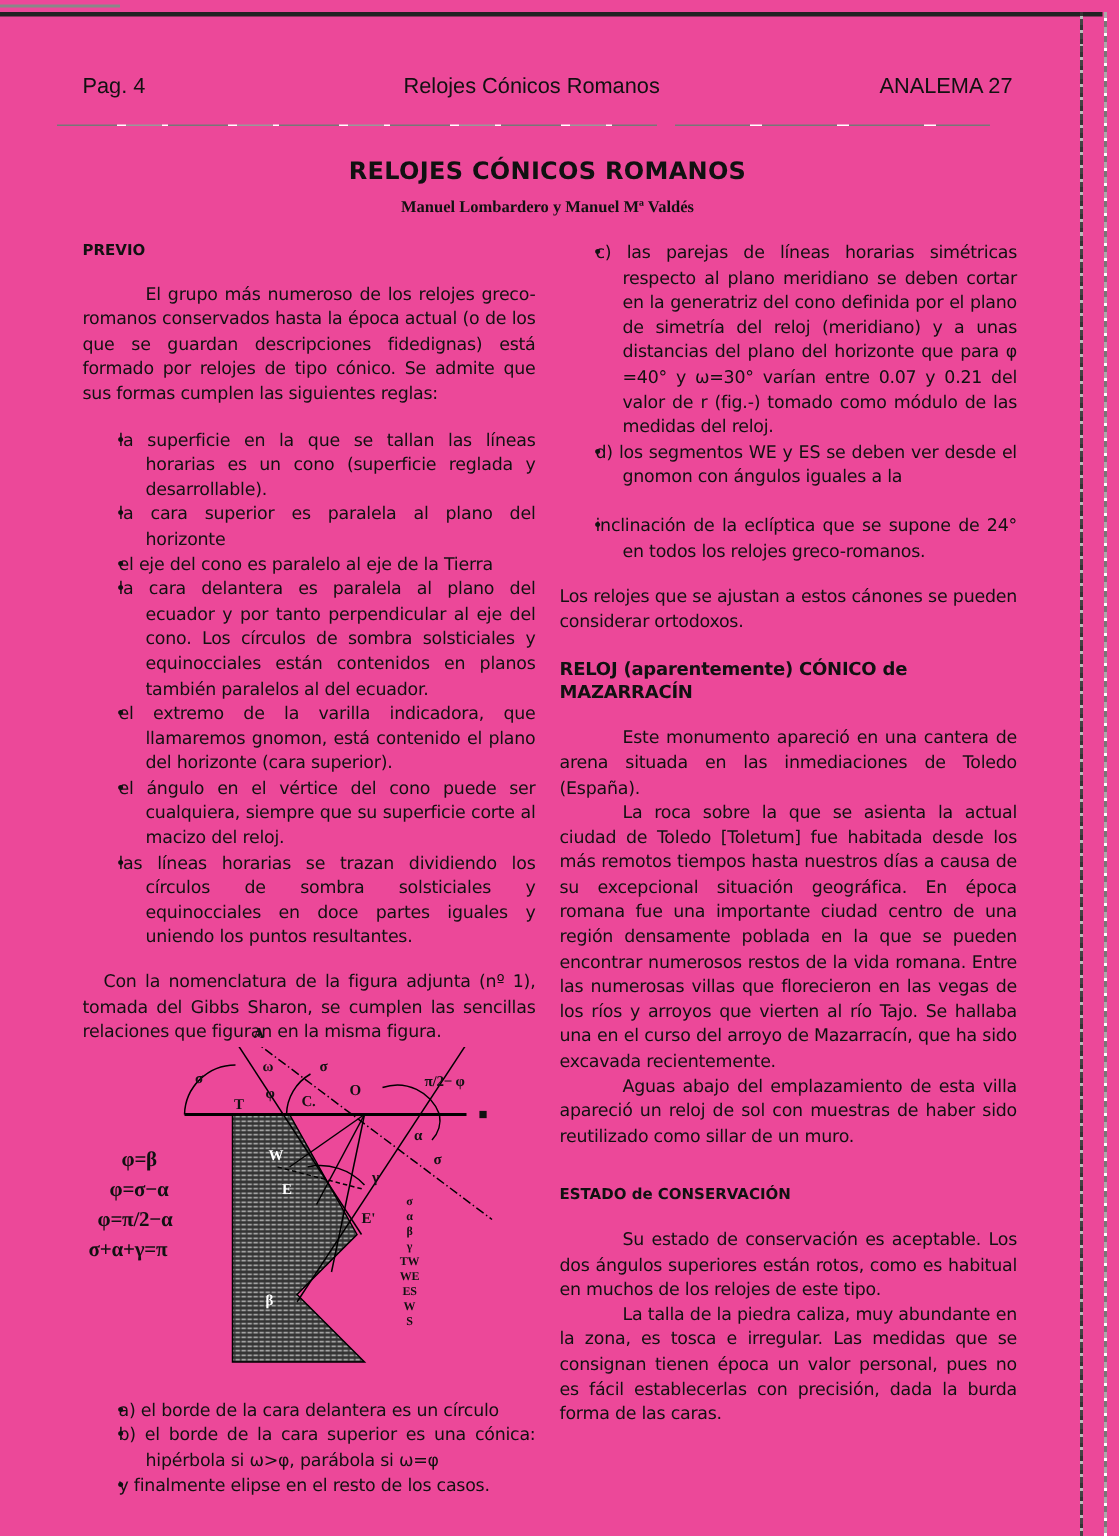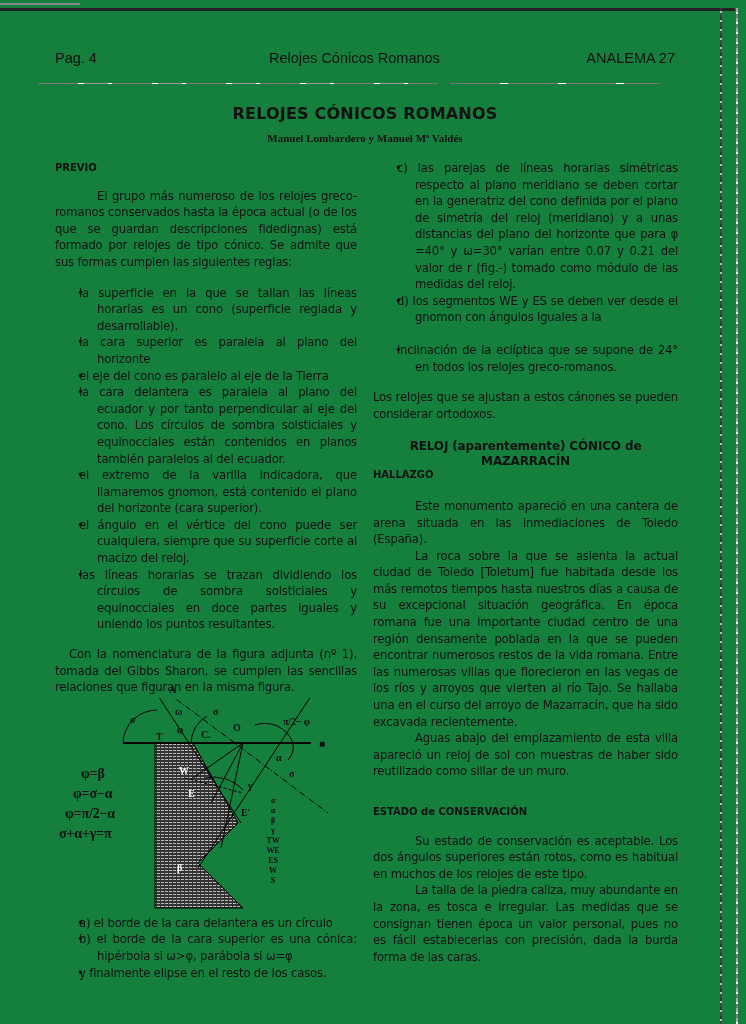--- a/index.html
+++ b/index.html
@@ -1,17 +1,17 @@
 <!DOCTYPE html>
 <html><head>
 <meta charset="utf-8">
 <style>
   html, body { margin: 0; padding: 0; background: #ffffff; }
   body { width: 746px; height: 1024px; position: relative; overflow: hidden; color: #111; }
-  .page { position: absolute; inset: 0; background: #15803d; }
+  .page { position: absolute; inset: 0; background: #ec4899; }
   .topline { position: absolute; left: 0; top: 8px; width: 735px; height: 3px; background: #222; }
   .topline2 { position: absolute; left: 0; top: 3px; width: 80px; height: 2px; background: #888; }
   .rightedge1 { position: absolute; right: 24px; top: 8px; width: 2px; height: 1016px;
     background: repeating-linear-gradient(to bottom, #333 0 3px, #bbb 3px 5px, #444 5px 9px); }
   .rightedge2 { position: absolute; right: 8px; top: 8px; width: 2px; height: 1016px;
     background: repeating-linear-gradient(to bottom, #aaa 0 4px, #fff 4px 6px, #777 6px 10px); }
   .running-header { position: absolute; left: 55px; top: 50px; width: 620px; height: 20px;
     font-family: "Liberation Sans", sans-serif; font-size: 14.5px; }
   .rh-left { position: absolute; left: 0; top: 0; }
   .rh-center { position: absolute; left: 214px; top: 0; }
@@ -28,21 +28,21 @@
     text-align: justify; letter-spacing: -0.15px; }
   .col-left { left: 55px; top: 160px; width: 302px; }
   .col-right { left: 373px; top: 160px; width: 305px; }
   .h-small { font-family: "DejaVu Sans", sans-serif; font-weight: bold; font-size: 10px; letter-spacing: 0; margin: 0; }
   .para { margin: 0; text-indent: 42px; }
   .para.noindent { text-indent: 0; }
   .para.lead { text-indent: 14px; }
   ul.bul { list-style: none; margin: 0; padding: 0; }
   ul.bul li { position: relative; padding-left: 42px; text-indent: -18px; }
   ul.bul li::before { content: "•"; position: absolute; left: 22px; text-indent: 0; }
-  .section-title { text-align: center; font-weight: bold; font-size: 12px; line-height: 15px; margin: 0; }
+  .section-title { font-weight: bold; font-size: 12px; line-height: 15px; margin: 0; }
   .figure { position: relative; width: 245px; height: 215px; margin: 2px 0 0 38px; }
   .fig-eq { position: absolute; font-family: "Liberation Serif", serif; font-size: 14px; font-weight: bold; }
   .fig-lbl { position: absolute; font-family: "Liberation Serif", serif; font-size: 10px; font-weight: bold; }
 </style>
 </head>
 <body>
 
 <div class="page">
   <div class="topline2"></div>
   <div class="topline"></div>
@@ -133,40 +133,39 @@
         <div>β</div>
         <div>γ</div>
         <div>TW</div>
         <div>WE</div>
         <div>ES</div>
         <div>W</div>
         <div>S</div>
       </div>
     </div>
 
-    <ul class="bul" style="margin-top:2px">
+    <ul class="bul" style="margin-top:19px">
       <li>a)  el borde de la cara delantera es un círculo</li>
       <li>b)   el borde de la cara superior es una cónica: hipérbola si ω&gt;φ, parábola si ω=φ</li>
       <li>y finalmente elipse en el resto de los casos.</li>
     </ul>
   </div>
 
   <div class="col col-right">
     <ul class="bul">
       <li>c)  las parejas de líneas horarias simétricas respecto al plano meridiano se deben cortar en la generatriz del cono definida por el plano de simetría del reloj (meridiano) y a unas distancias del plano del horizonte que para φ =40° y ω=30° varían entre 0.07 y 0.21 del valor de r (fig.-) tomado como módulo de las medidas del reloj.</li>
       <li>d) los segmentos WE y ES se deben ver desde el gnomon con ángulos iguales a la</li>
       <li style="margin-top:16px">inclinación de la  eclíptica que se supone de 24° en todos los relojes greco-romanos.</li>
     </ul>
     <p class="para noindent" style="margin-top:14px">Los relojes que se ajustan a estos cánones se pueden considerar ortodoxos.</p>
 
     <p class="section-title" style="margin-top:17px">
       <span>RELOJ (aparentemente) CÓNICO de</span><br>
       <span>MAZARRACÍN</span>
     </p>
-    <p class="h-small" style="margin-top:-2px">HALLAZGO</p>
     <p class="para" style="margin-top:14px">Este monumento apareció  en una cantera de arena situada en las inmediaciones de Toledo (España).</p>
     <p class="para">La roca sobre la que se asienta la actual ciudad de Toledo [Toletum] fue habitada desde los más remotos tiempos hasta  nuestros días a causa de su excepcional situación geográfica. En época romana fue una importante ciudad centro de una región densamente poblada en la que se pueden encontrar numerosos restos de la vida romana. Entre las numerosas villas que florecieron en las vegas de los ríos y arroyos que vierten al río Tajo. Se hallaba una en el curso del arroyo de Mazarracín, que ha sido excavada recientemente.</p>
     <p class="para">Aguas abajo del emplazamiento de esta villa apareció un reloj de sol con muestras de haber sido reutilizado como sillar de un muro.</p>
 
     <p class="h-small" style="margin-top:24px">ESTADO de CONSERVACIÓN</p>
     <p class="para" style="margin-top:12px">Su estado de conservación es aceptable. Los dos ángulos superiores están rotos, como es habitual en muchos de los relojes de este tipo.</p>
     <p class="para">La talla de la piedra caliza, muy abundante en la zona, es tosca e irregular. Las medidas que se consignan tienen época un valor personal, pues no es fácil establecerlas con precisión, dada  la burda forma de las caras.</p>
   </div>
 </div>
 

